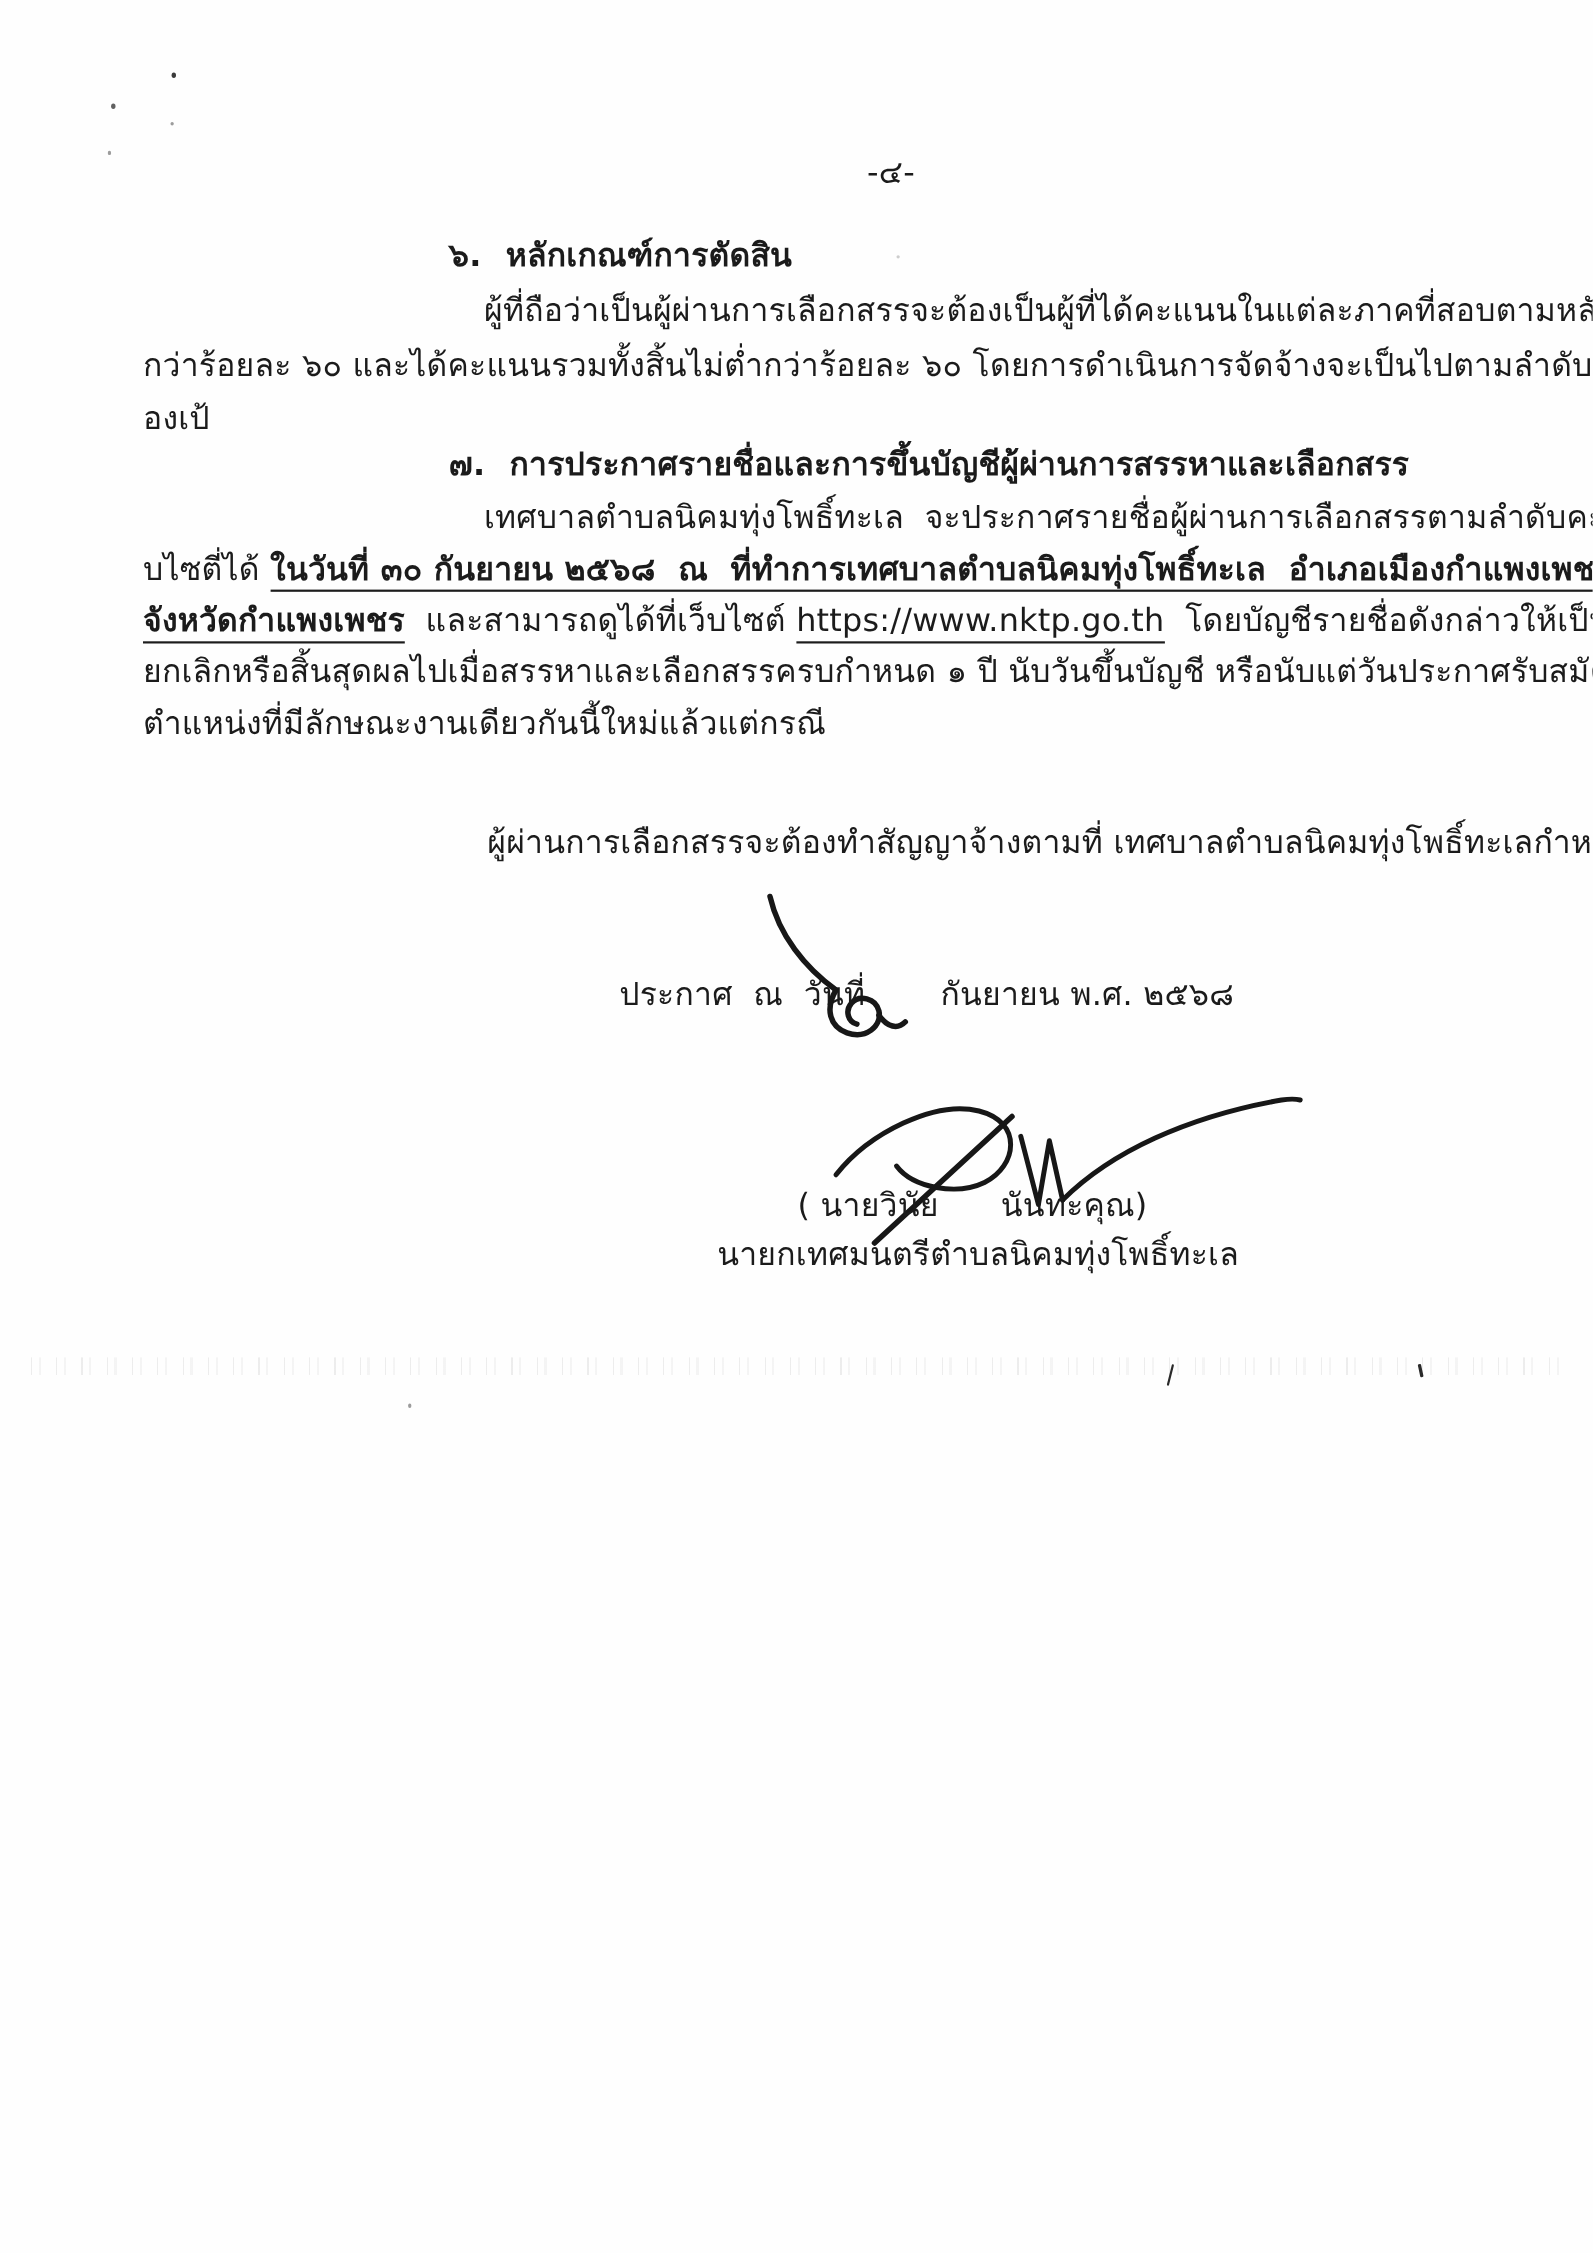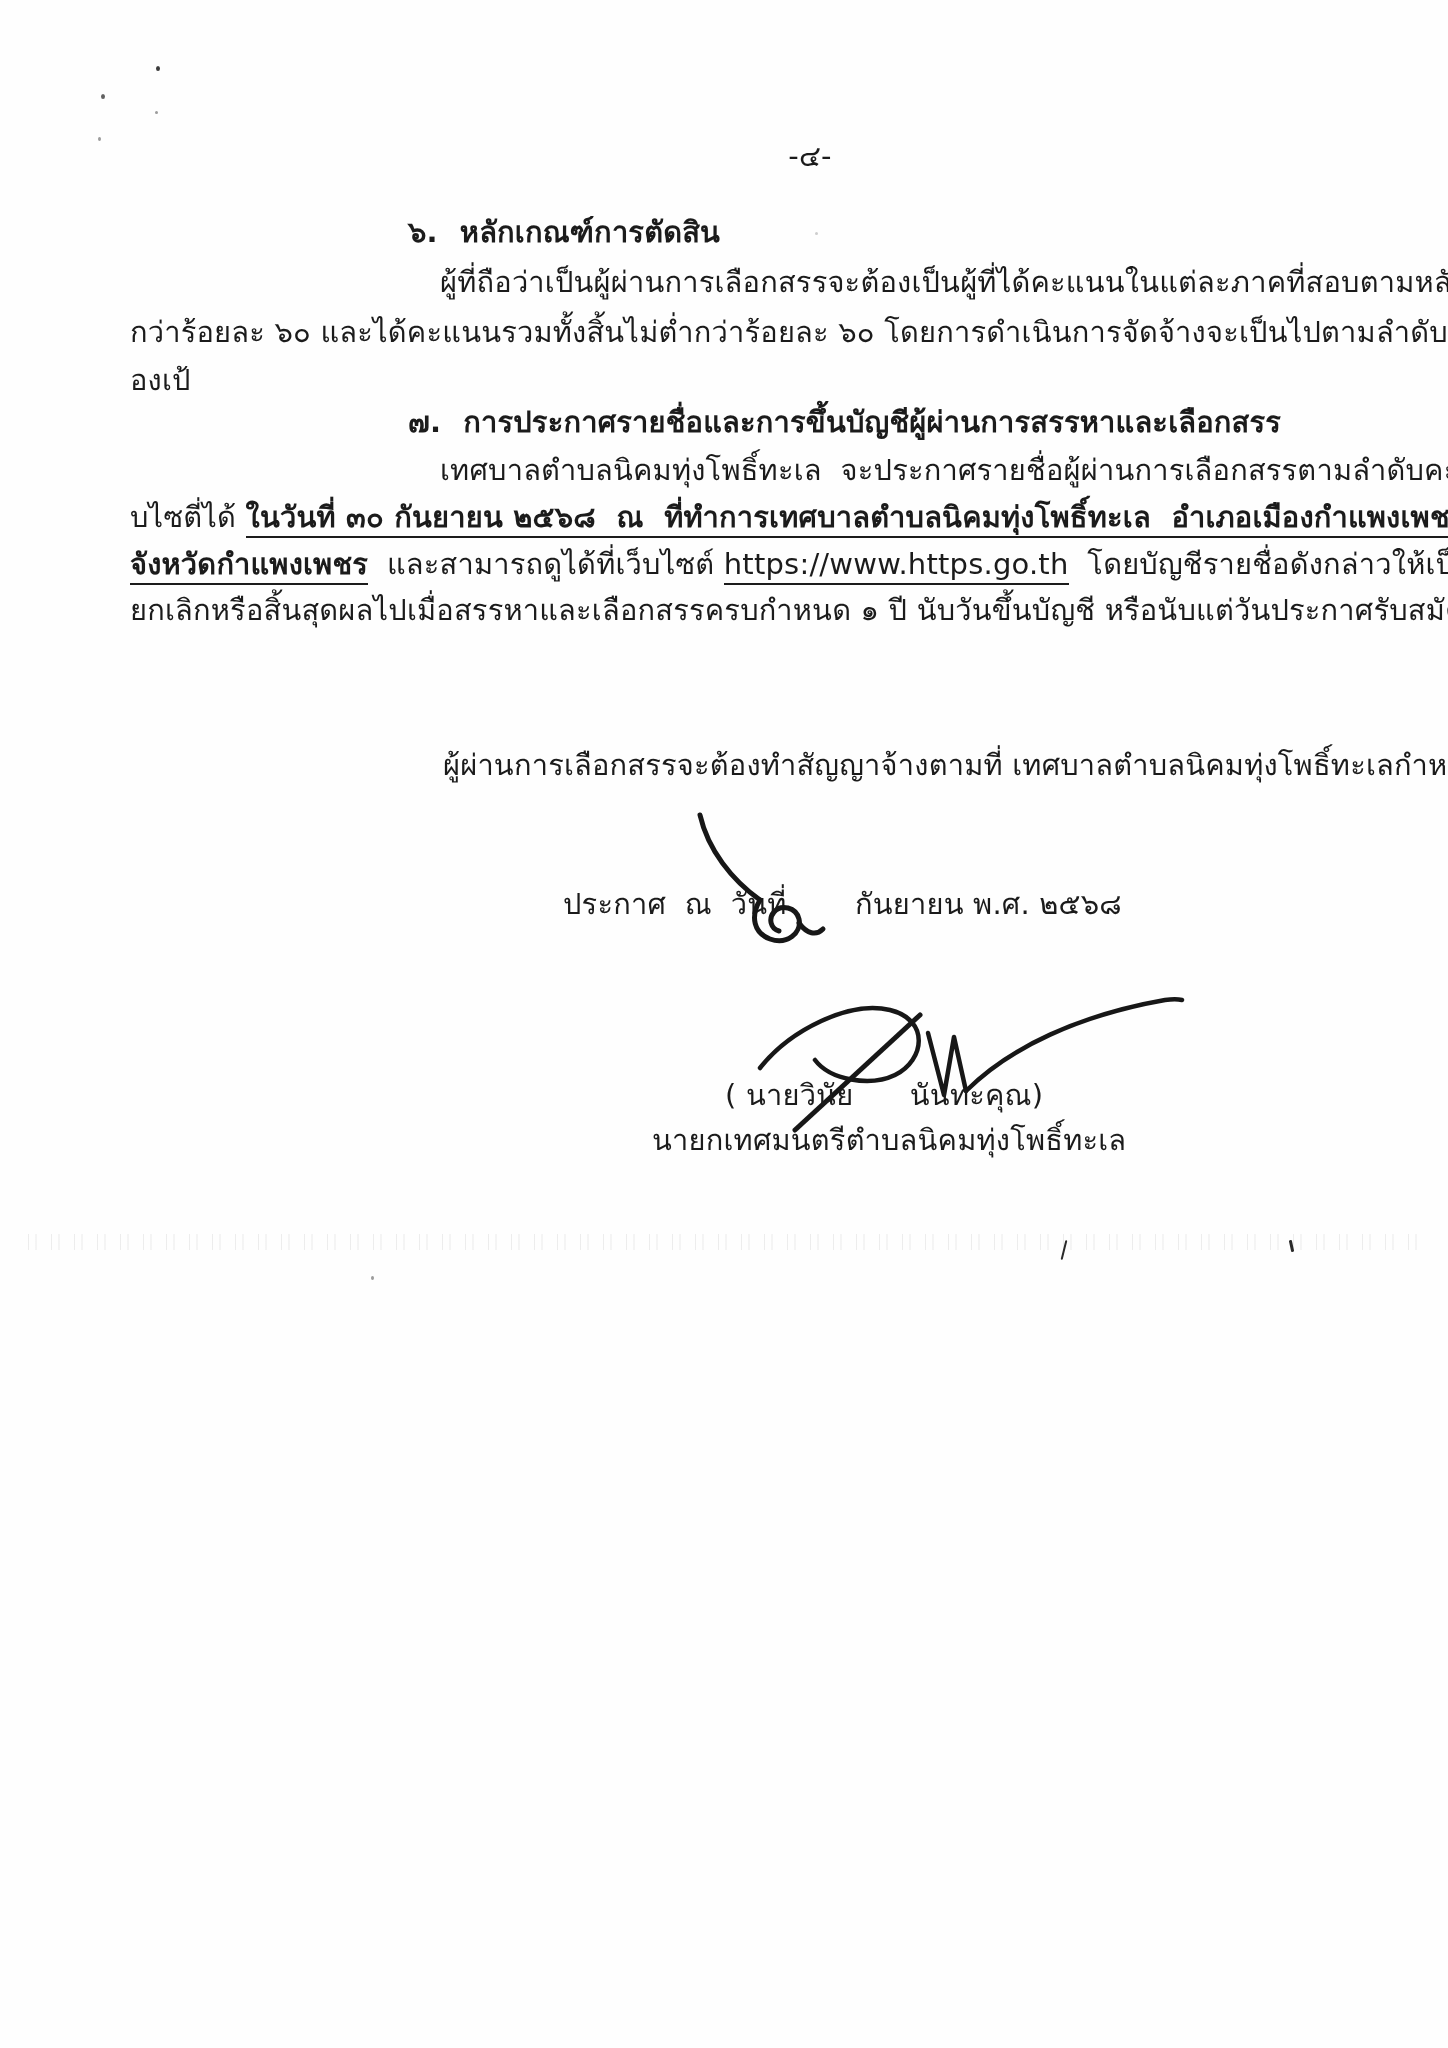--- a/index.html
+++ b/index.html
@@ -59,23 +59,24 @@
   <div class="line" style="left:440px; top:262px;">ผู้ที่ถือว่าเป็นผู้ผ่านการเลือกสรรจะต้องเป็นผู้ที่ได้คะแนนในแต่ละภาคที่สอบตามหลักเกณฑ์ไม่ต่ำ</div>
   <div class="line" style="left:130px; top:312px;">กว่าร้อยละ ๖๐ และได้คะแนนรวมทั้งสิ้นไม่ต่ำกว่าร้อยละ ๖๐ โดยการดำเนินการจัดจ้างจะเป็นไปตามลำดับคะแนนที่</div>
   <div class="line" style="left:130px; top:360px;">องเป้</div>
 
   <div class="line bold" style="left:408px; top:402px;"><span class="h-num">๗.</span><span>การประกาศรายชื่อและการขึ้นบัญชีผู้ผ่านการสรรหาและเลือกสรร</span></div>
 
   <div class="line" style="left:440px; top:450px;">เทศบาลตำบลนิคมทุ่งโพธิ์ทะเล  จะประกาศรายชื่อผู้ผ่านการเลือกสรรตามลำดับคะแนน</div>
 
   <div class="line" style="left:130px; top:497px;"><span>บไซตี่ได้ </span><span class="bold ul">ในวันที่ ๓๐ กันยายน ๒๕๖๘  ณ  ที่ทำการเทศบาลตำบลนิคมทุ่งโพธิ์ทะเล  อำเภอเมืองกำแพงเพชร</span></div>
 
-  <div class="line" style="left:130px; top:544px;"><span class="bold ul">จังหวัดกำแพงเพชร</span><span>  และสามารถดูได้ที่เว็บไซต์ </span><span class="ul">https://www.https.go.th</span><span>  โดยบัญชีรายชื่อดังกล่าวให้เป็นอัน</span></div>
+  <div class="line" style="left:130px; top:544px;"><span class="bold ul">จังหวัดกำแพงเพชร</span><span>  และสามารถดูได้ที่เว็บไซต์ </span><span class="ul">https://www.nktp.go.th</span><span>  โดยบัญชีรายชื่อดังกล่าวให้เป็นอัน</span></div>
 
   <div class="line" style="left:130px; top:590px;">ยกเลิกหรือสิ้นสุดผลไปเมื่อสรรหาและเลือกสรรครบกำหนด ๑ ปี นับวันขึ้นบัญชี หรือนับแต่วันประกาศรับสมัครใน</div>
+  <div class="line" style="left:130px; top:637px;">ตำแหน่งที่มีลักษณะงานเดียวกันนี้ใหม่แล้วแต่กรณี</div>
 
 
   <div class="line" style="left:443px; top:745px;">ผู้ผ่านการเลือกสรรจะต้องทำสัญญาจ้างตามที่ เทศบาลตำบลนิคมทุ่งโพธิ์ทะเลกำหนด</div>
 
 
   <div class="line" style="left:563px; top:884px;">ประกาศ  ณ  วันที่</div>
   <div class="line" style="left:855px; top:884px;">กันยายน พ.ศ. ๒๕๖๘</div>
 
   <span class="sr-only">๘</span>
   <svg style="left:680px; top:805px;" width="160" height="145" viewBox="0 0 160 145">

